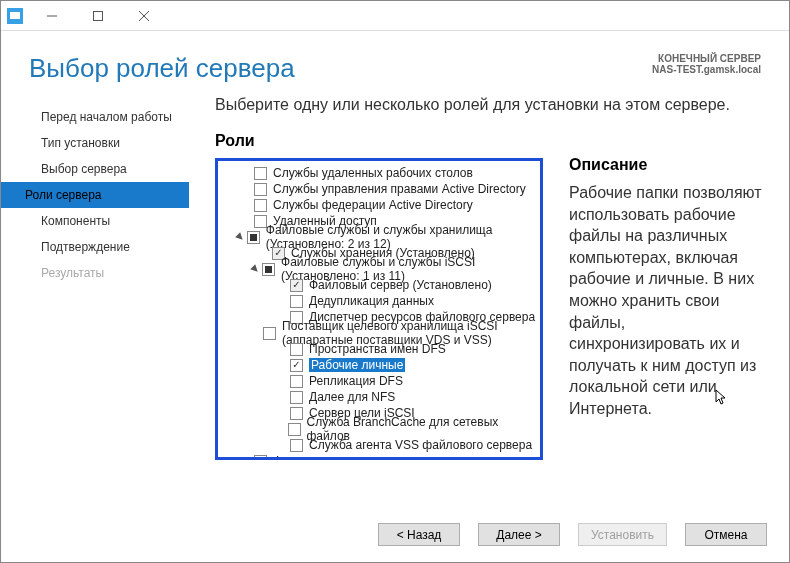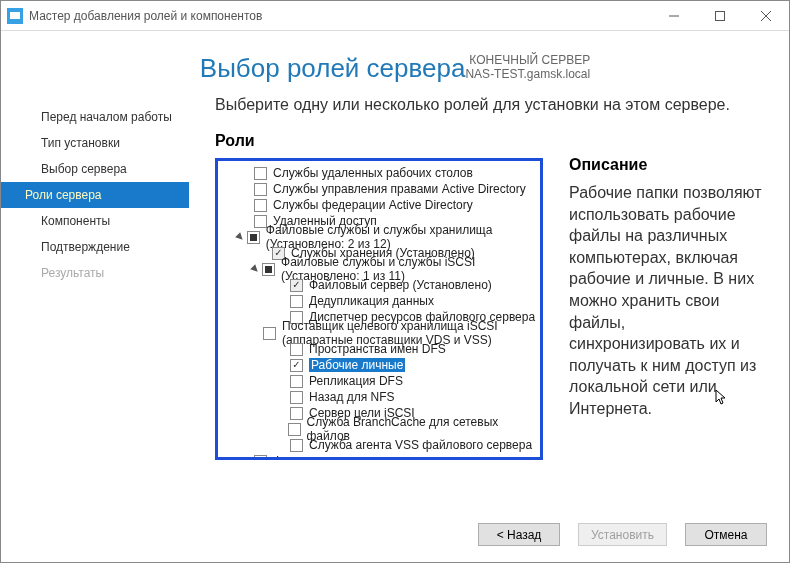--- a/index.html
+++ b/index.html
@@ -33,51 +33,52 @@
   .titlebar-title { flex: 1; font-size: 12px; color: #555;}
   .winbtn {
     width: 46px; height: 30px;
     display: flex; align-items: center; justify-content: center;
     color: #555;
   }
   .winbtn svg { width: 10px; height: 10px; }
   .header {
     padding: 22px 28px 8px 28px;
     display: flex;
-    justify-content: center;
+    justify-content: space-between;
     align-items: flex-start;
   }
   .header h1 {
     color: #2179b8;
     font-weight: 300;
     font-size: 26px;
   }
   .dest {
     text-align: right;
-    font-size: 12px;
+    font-size: 10px;
     color: #666;
+    font-weight: bold;
   }
   .body {
     display: flex;
     padding: 4px 24px 0 0;
     height: 400px;
   }
   .nav {
     width: 190px;
     padding-top: 8px;
   }
   .nav-item {
     padding: 6px 0 6px 40px;
     font-size: 12px;
     color: #333;
     cursor: pointer;
   }
   .nav-item.active {
     background: #1979ca;
-    color: #fef9c3;
+    color: #000000;
     padding-left: 24px;
     margin-right: 2px;
   }
   .nav-item.disabled { color: #aaa; }
   .main {
     flex: 1;
     padding-left: 24px;
     display: flex;
     flex-direction: column;
   }
@@ -165,21 +166,20 @@
   .roles-scroll::-webkit-scrollbar { height: 17px; width:17px; }
   .roles-scroll::-webkit-scrollbar-track { background:#f0f0f0; }
   .roles-scroll::-webkit-scrollbar-thumb { background:#c2c2c2; }
   .roles-scroll::-webkit-scrollbar-button { background:#f0f0f0; width:17px; height:17px;}
 </style>
 </head>
 <body>
 
 <div class="titlebar">
   <div class="titlebar-icon"></div>
-  <div class="titlebar-title">Мастер добавления ролей и компонентов</div>
   <div class="winbtn">
     <svg viewBox="0 0 10 10">
         <line x1="0" y1="5" x2="10" y2="5" stroke="#555" stroke-width="1"></line>
       </svg>
   </div>
   <div class="winbtn">
     <svg viewBox="0 0 10 10">
         <rect x="0.5" y="0.5" width="9" height="9" fill="none" stroke="#555" stroke-width="1"></rect>
       </svg>
   </div>
@@ -306,21 +306,21 @@
               <div class="row">
                 <span class="spacer" style="width: 54px;"></span>
                 <span class="expander"></span>
                 <span class="cb"></span>
                 <span class="lbl">Репликация DFS</span>
               </div>
               <div class="row">
                 <span class="spacer" style="width: 54px;"></span>
                 <span class="expander"></span>
                 <span class="cb"></span>
-                <span class="lbl">Назад для NFS</span>
+                <span class="lbl">Далее для NFS</span>
               </div>
               <div class="row">
                 <span class="spacer" style="width: 54px;"></span>
                 <span class="expander"></span>
                 <span class="cb"></span>
                 <span class="lbl">Сервер цели iSCSI</span>
               </div>
               <div class="row">
                 <span class="spacer" style="width: 54px;"></span>
                 <span class="expander"></span>
@@ -348,15 +348,16 @@
         <svg class="cursor" viewBox="0 0 14 18" style="position:absolute; top:388px; left:714px;">
           <path d="M1 1 L1 13 L4 10 L6 15 L8 14 L6 9 L10 9 Z" fill="#fff" stroke="#000" stroke-width="1"></path>
         </svg>
       </div>
     </div>
   </div>
 </div>
 
 <div class="footer">
   <div class="btn">&lt; Назад</div>
+  <div class="btn">Далее &gt;</div>
   <div class="btn disabled">Установить</div>
   <div class="btn">Отмена</div>
 </div>
 
 </body></html>

